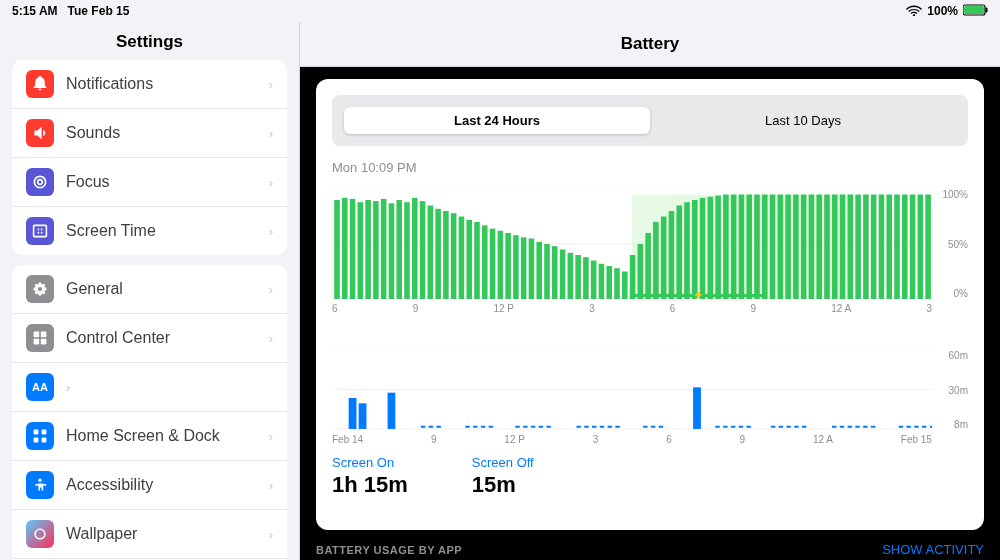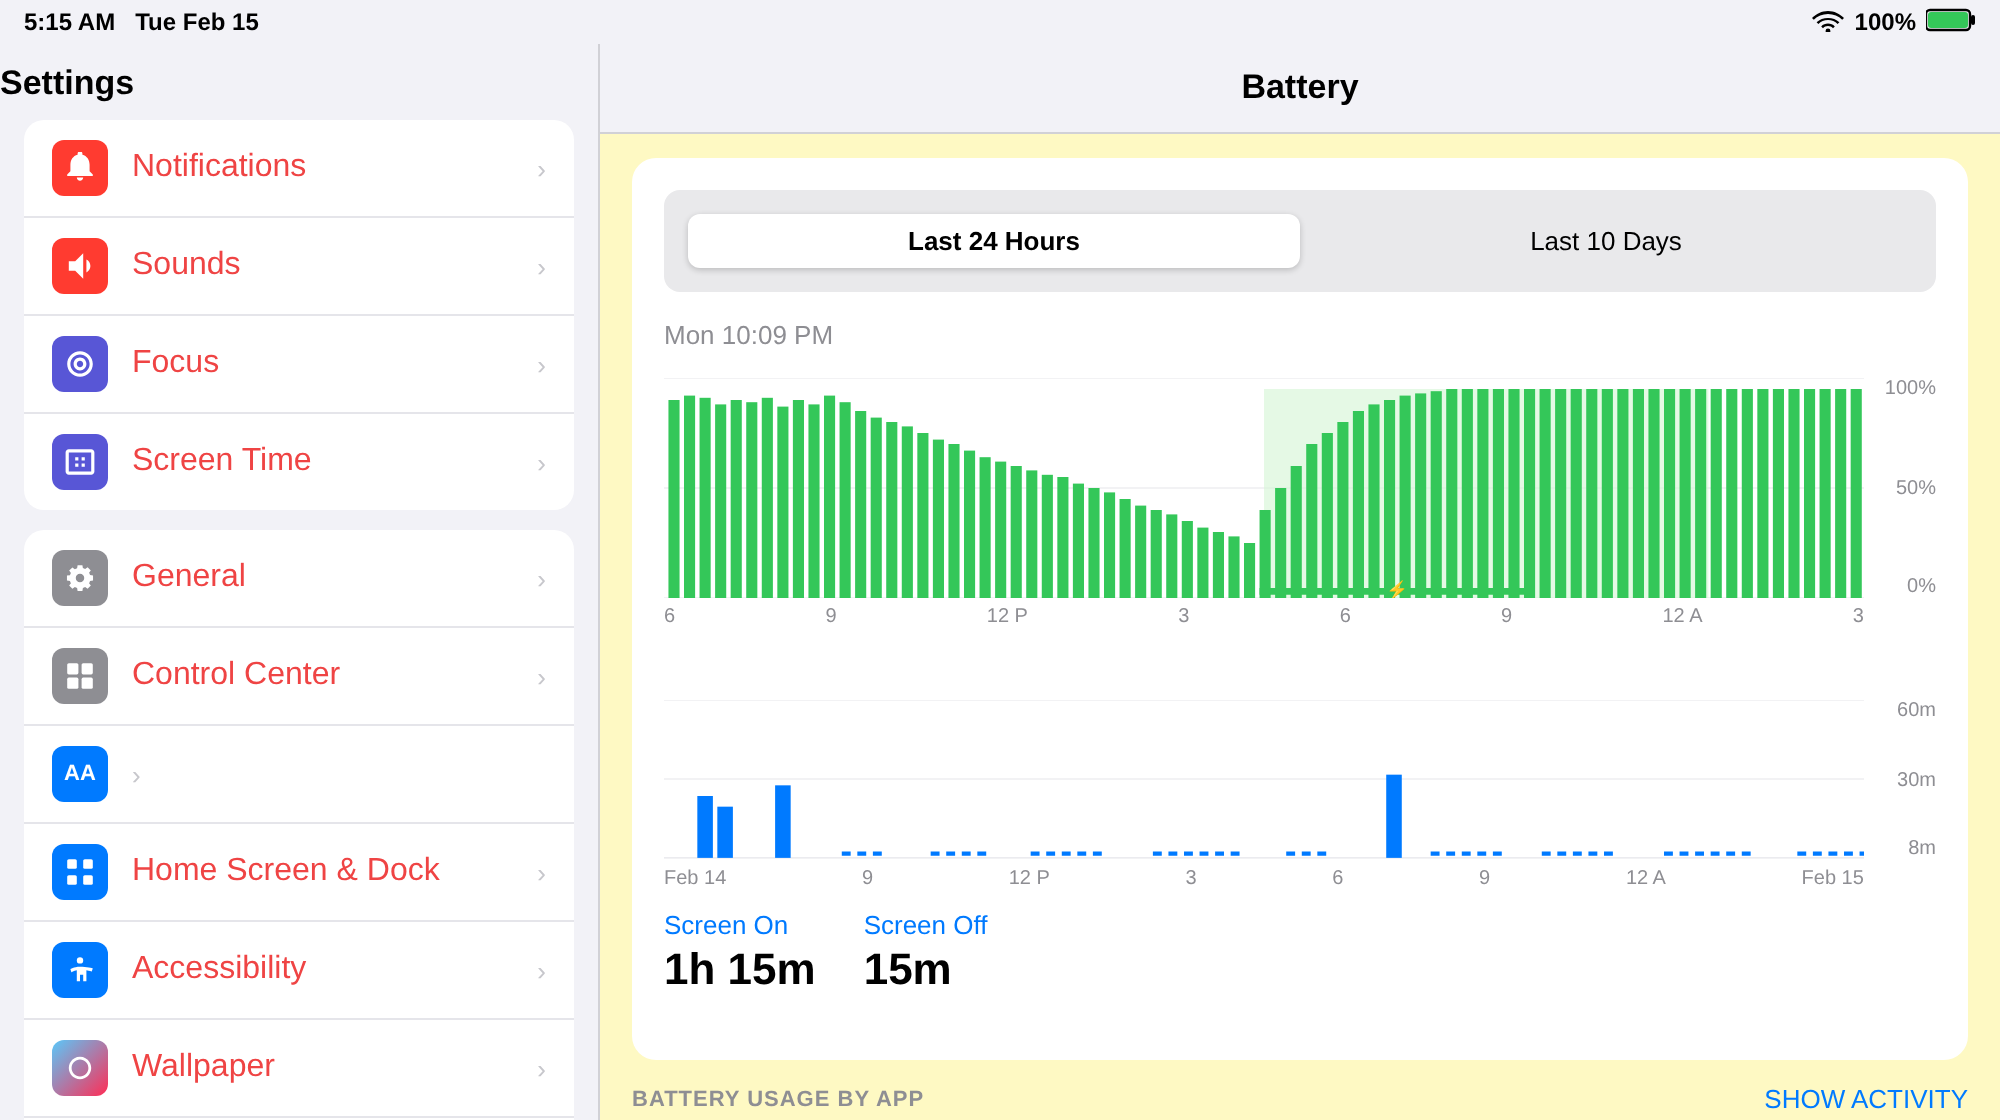--- a/index.html
+++ b/index.html
@@ -45,20 +45,21 @@
       width: 300px;
       background: #f2f2f7;
       flex-shrink: 0;
       overflow-y: auto;
       border-right: 1px solid #d1d1d6;
     }
 
     .sidebar-title {
       font-size: 17px;
       font-weight: 600;
+      text-align: center;
       padding: 10px 0 8px;
       color: #000;
     }
 
     .sidebar-section {
       background: #fff;
       border-radius: 10px;
       margin: 0 12px 10px;
       overflow: hidden;
     }
@@ -82,33 +83,33 @@
       margin-right: 12px;
       display: flex;
       align-items: center;
       justify-content: center;
       font-size: 15px;
       flex-shrink: 0;
     }
 
     .item-label {
       font-size: 16px;
-      color: #ef4444;
+      color: #404040;
       flex: 1;
     }
 
     .chevron {
       color: #c7c7cc;
       font-size: 13px;
     }
 
     
     .content-area {
       flex: 1;
-      background: #fef9c3;
+      background: #000000;
       overflow-y: auto;
       padding: 12px 16px;
     }
 
     .content-title {
       font-size: 17px;
       font-weight: 600;
       text-align: center;
       padding: 8px 0 12px;
       color: #000;
@@ -233,21 +234,21 @@
       justify-content: space-between;
       font-size: 10px;
       color: #8e8e93;
       padding-right: 36px;
       margin-bottom: 10px;
     }
 
     
     .screen-stats {
       display: flex;
-      gap: 24px;
+      gap: 64px;
       margin-bottom: 16px;
     }
     .screen-stat-label {
       font-size: 13px;
       color: #007aff;
       margin-bottom: 2px;
     }
     .screen-stat-value {
       font-size: 22px;
       font-weight: 600;

